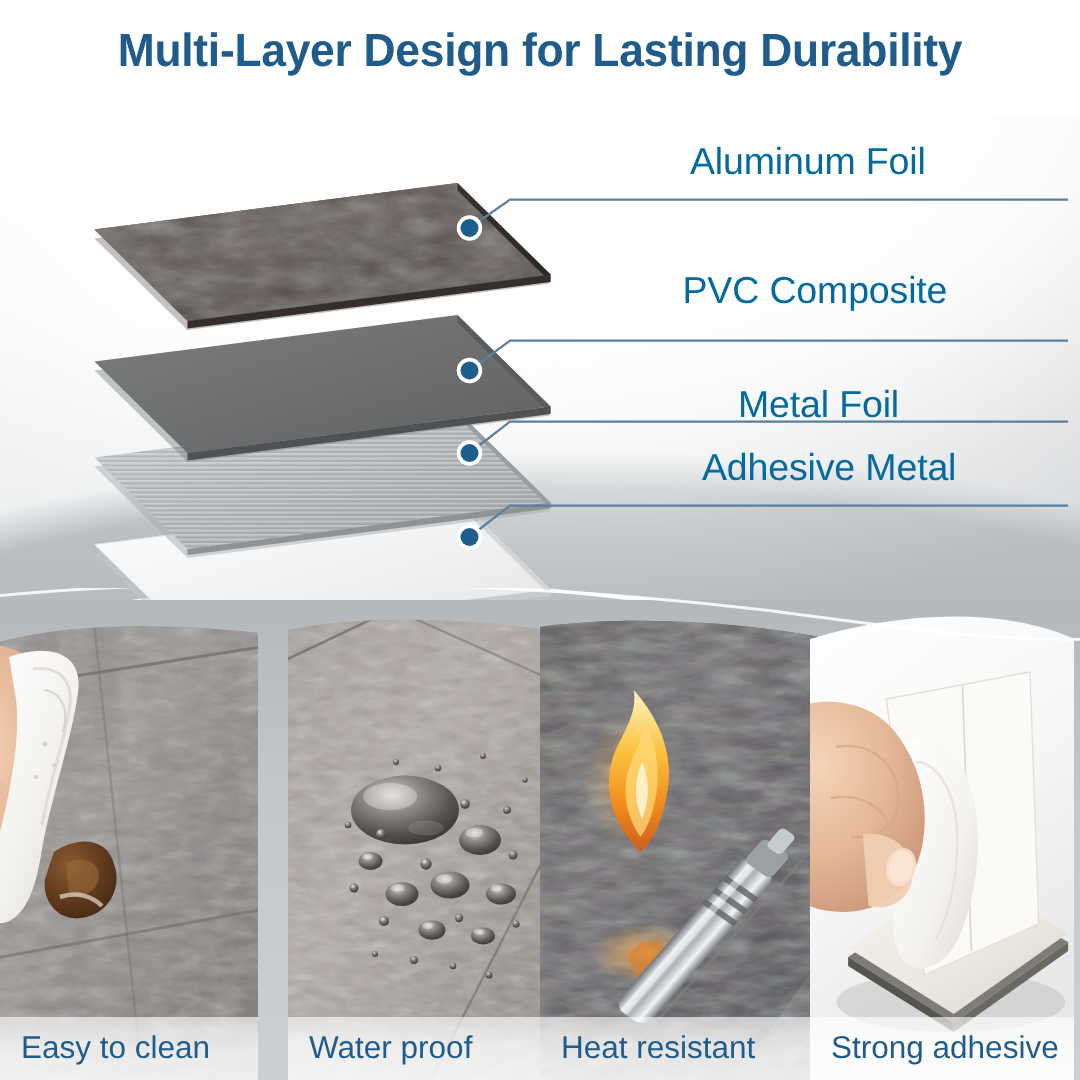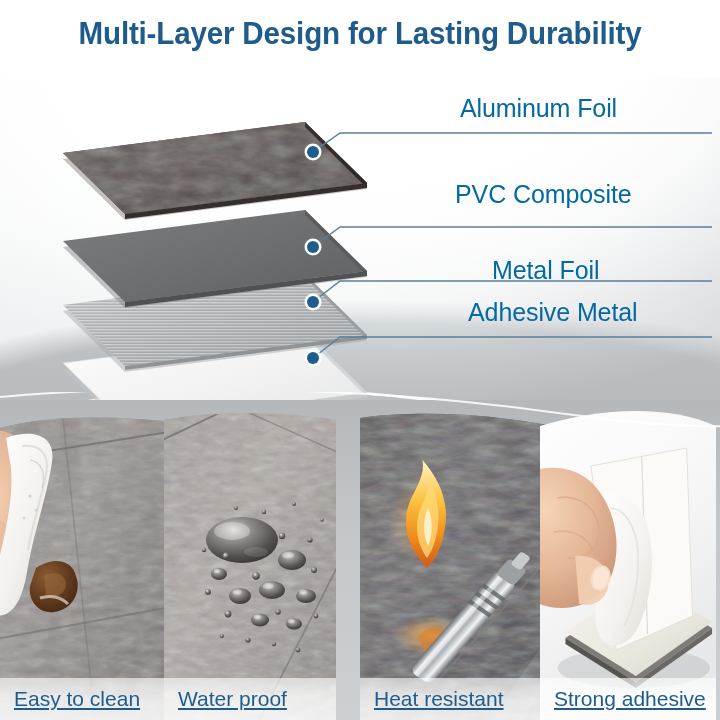--- a/index.html
+++ b/index.html
@@ -90,21 +90,20 @@
     position:absolute;left:0;right:0;bottom:0;height:42px;
     background:linear-gradient(180deg,rgba(255,255,255,.62) 0%,rgba(255,255,255,.80) 45%,rgba(255,255,255,.86) 100%);
     display:flex;align-items:center;
   }
   .panel-caption span{
     color:#1f5c8b;
     font-size:21px;
     padding-left:14px;
     font-family:"Liberation Sans","DejaVu Sans",sans-serif;
     white-space:nowrap;
-    text-decoration:underline;
   }
 </style>
 </head>
 <body>
 
 <div id="stage">
 
   <div class="bg-base"></div>
   <div class="bg-lower"></div>
   <div class="bg-whitefield"></div>
@@ -296,21 +295,21 @@
           <circle cx="30" cy="96" r="1.6" fill="#cdc8c1" opacity=".8"></circle>
           <circle cx="36" cy="110" r="1.3" fill="#cdc8c1" opacity=".7"></circle>
           <circle cx="24" cy="118" r="1.5" fill="#cdc8c1" opacity=".7"></circle>
         </g>
       </svg>
       <div class="panel-caption">
         <span>Easy to clean</span>
       </div>
     </div>
 
-    <div class="panel" style="left:164px;width:172px;">
+    <div class="panel" style="left:192px;width:172px;">
       <svg class="panel-img" viewBox="0 0 172 320" preserveAspectRatio="none">
         <defs>
           <clipPath id="clipP2">
             <path d="M0 20 C 50 10, 120 12, 172 20 L172 320 L0 320 Z"></path>
           </clipPath>
           <linearGradient id="tile2" x1="0" y1="0" x2="1" y2="1">
             <stop offset="0%" stop-color="#a6a09c"></stop>
             <stop offset="40%" stop-color="#b3aca8"></stop>
             <stop offset="80%" stop-color="#9e9894"></stop>
             <stop offset="100%" stop-color="#8f8a87"></stop>

